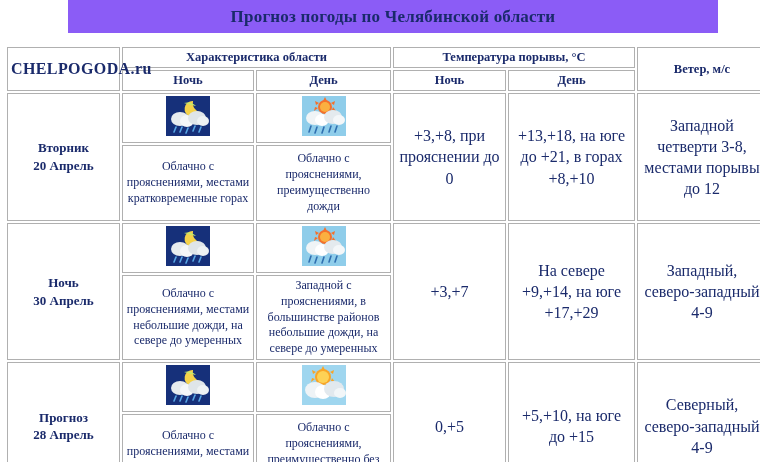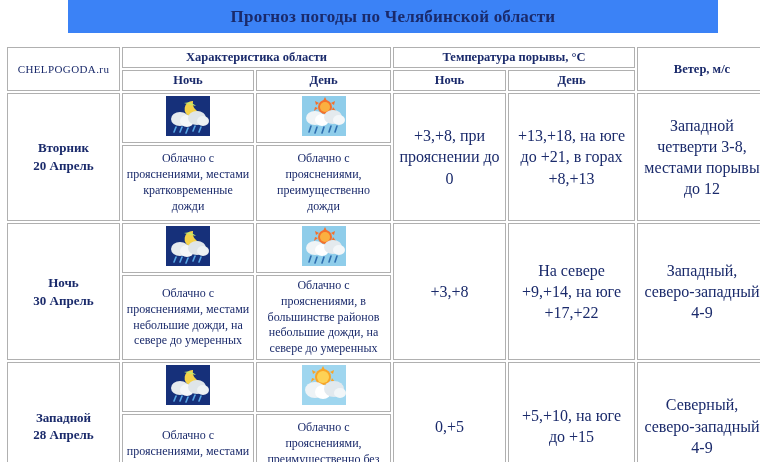--- a/index.html
+++ b/index.html
@@ -14,21 +14,21 @@
     overflow: hidden;
   }
 
   
   .title-strip {
     position: absolute;
     left: 68px;
     top: 0px;
     width: 650px;
     height: 33px;
-    background: #3b82f6;
+    background: #8b5cf6;
     display: flex;
     align-items: center;
     justify-content: center;
   }
   .title-text {
     font-family: "Liberation Serif", serif;
     font-size: 17px;
     font-weight: bold;
     color: #1a2a6b;
     letter-spacing: 0.2px;
@@ -52,22 +52,22 @@
     text-align: center;
     vertical-align: middle;
     padding: 2px 3px;
     font-family: "Liberation Serif", serif;
   }
   th {
     font-size: 12.5px;
     font-weight: bold;
   }
   .brand-cell {
-    font-size: 11px;
-    font-weight: normal;
+    font-size: 16px;
+    font-weight: bold;
     letter-spacing: 0.4px;
   }
   .day-name {
     font-size: 13px;
     font-weight: bold;
     line-height: 1.35;
   }
   .icon-cell {
     height: 44px;
     padding: 2px 0;
@@ -179,25 +179,25 @@
               <line x1="9" y1="30" x2="7" y2="36"></line>
               <line x1="15" y1="31" x2="13" y2="37"></line>
               <line x1="22" y1="31" x2="20" y2="37"></line>
               <line x1="29" y1="30" x2="27" y2="36"></line>
               <line x1="35" y1="30" x2="33" y2="36"></line>
             </g>
           </svg>
         </span>
       </td>
       <td class="temp-cell" rowspan="2">+3,+8, при прояснении до 0</td>
-      <td class="temp-cell" rowspan="2">+13,+18, на юге до +21, в горах +8,+13</td>
+      <td class="temp-cell" rowspan="2">+13,+18, на юге до +21, в горах +8,+10</td>
       <td class="wind-cell" rowspan="2">Западной четверти 3-8, местами порывы до 12</td>
     </tr>
     <tr>
-      <td class="desc-cell">Облачно с прояснениями, местами кратковременные дожди</td>
+      <td class="desc-cell">Облачно с прояснениями, местами кратковременные горах</td>
       <td class="desc-cell">Облачно с прояснениями, преимущественно дожди</td>
     </tr>
 
     <tr>
       <td class="day-name" rowspan="2">
         <div>Ночь</div>
         <div>30 Апрель</div>
       </td>
       <td class="icon-cell">
         <span class="wx-icon">
@@ -239,32 +239,32 @@
             <g stroke="#2f6fb0" stroke-width="1.6" stroke-linecap="round">
               <line x1="9" y1="30" x2="7" y2="36"></line>
               <line x1="15" y1="31" x2="13" y2="37"></line>
               <line x1="22" y1="31" x2="20" y2="37"></line>
               <line x1="29" y1="30" x2="27" y2="36"></line>
               <line x1="35" y1="30" x2="33" y2="36"></line>
             </g>
           </svg>
         </span>
       </td>
-      <td class="temp-cell" rowspan="2">+3,+8</td>
-      <td class="temp-cell" rowspan="2">На севере +9,+14, на юге +17,+22</td>
+      <td class="temp-cell" rowspan="2">+3,+7</td>
+      <td class="temp-cell" rowspan="2">На севере +9,+14, на юге +17,+29</td>
       <td class="wind-cell" rowspan="2">Западный, северо-западный 4-9</td>
     </tr>
     <tr>
       <td class="desc-cell">Облачно с прояснениями, местами небольшие дожди, на севере до умеренных</td>
-      <td class="desc-cell">Облачно с прояснениями, в большинстве районов небольшие дожди, на севере до умеренных</td>
+      <td class="desc-cell">Западной с прояснениями, в большинстве районов небольшие дожди, на севере до умеренных</td>
     </tr>
 
     <tr>
       <td class="day-name" rowspan="2">
-        <div>Западной</div>
+        <div>Прогноз</div>
         <div>28 Апрель</div>
       </td>
       <td class="icon-cell">
         <span class="wx-icon">
           <svg width="44" height="40" viewBox="0 0 44 40">
             <rect x="0" y="0" width="44" height="40" fill="#16307a"></rect>
             <path d="M27 5 a8 8 0 1 0 7 11 a9 9 0 0 1 -7 -11 z" fill="#f5d24a"></path>
             <path d="M18 7 q7 -2 12 3 q-6 -1 -12 -3 z" fill="#c9e86a"></path>
             <ellipse cx="14" cy="23" rx="9" ry="7" fill="#e8ecef"></ellipse>
             <ellipse cx="21" cy="25" rx="7" ry="6" fill="#f5f7f8"></ellipse>

